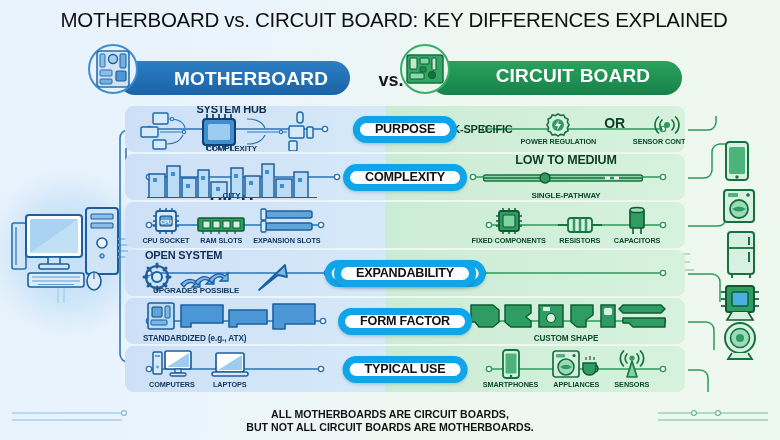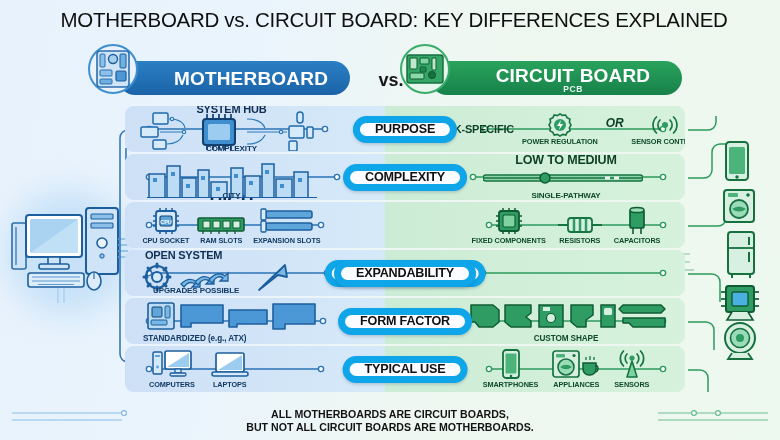--- a/index.html
+++ b/index.html
@@ -99,21 +99,20 @@
         <rect x="4" y="20" width="12" height="6" rx="1" fill="#8cc0e8" stroke="#2a6fb0" stroke-width="1"></rect>
         <rect x="20" y="21" width="10" height="10" rx="1.5" fill="#4f96d4" stroke="#1f5d9c" stroke-width="1.2"></rect>
         <rect x="4" y="29" width="12" height="5" rx="1" fill="#6fb0e0" stroke="#2a6fb0" stroke-width="1"></rect>
       </svg>
     </div>
 
     <div class="vs">vs.</div>
 
     <div class="badge badge-cb">
       <div class="badge-text" style="margin-bottom:6px;">CIRCUIT BOARD</div>
-      <div class="badge-sub">PCB</div>
     </div>
     <div class="badge-ico ico-cb">
       <svg width="38" height="30" viewBox="0 0 38 30">
         <rect x="1" y="1" width="36" height="28" rx="2.5" fill="#34a564" stroke="#15703f" stroke-width="1.5"></rect>
         <rect x="4" y="4" width="7" height="11" rx="1" fill="#bfe8cd" stroke="#0f5c33" stroke-width="1"></rect>
         <rect x="14" y="4" width="9" height="6" rx="1" fill="#7fd2a2" stroke="#0f5c33" stroke-width="1"></rect>
         <rect x="26" y="4" width="4" height="12" rx="1" fill="#bfe8cd" stroke="#0f5c33" stroke-width="1"></rect>
         <rect x="14" y="13" width="6" height="5" rx="1" fill="#1f8a4f" stroke="#0f5c33" stroke-width="0.9"></rect>
         <circle cx="26" cy="21" r="3.6" fill="#17713f" stroke="#0f5c33" stroke-width="1"></circle>
         <rect x="4" y="19" width="14" height="6" rx="1" fill="#8bd8ab" stroke="#0f5c33" stroke-width="1"></rect>
@@ -279,21 +278,21 @@
         <div class="icocell">
           <svg width="24" height="24" viewBox="0 0 24 24">
             <path d="M12,1 l2.6,1.4 L17.6,2 l1.4,2.7 L22,6.2 l-0.6,3 L23,12 l-1.6,2.8 L22,17.8 l-2.7,1.4 L17.8,22 l-3,-0.6 L12,23 l-2.8,-1.6 L6.2,22 l-1.4,-2.7 L2,17.8 l0.6,-3 L1,12 l1.6,-2.8 L2,6.2 l2.7,-1.4 L6.2,2 l3,0.6 z" fill="#d7efe0" stroke="#17733f" stroke-width="1.6"></path>
             <circle cx="12" cy="12" r="6" fill="#2f9d63"></circle>
             <path d="M13,7 l-4,6 h3 l-1,4 l4,-6 h-3 z" fill="#fff"></path>
           </svg>
           <div class="cap cap-g" style="line-height:1.05;">
             <span>POWER REGULATION</span>
           </div>
         </div>
-        <div class="hdr hdr-g" style="font-size:12px;align-self:center;margin-bottom:12px;font-style:italic;">OR</div>
+        <div class="hdr hdr-g" style="font-size:14px;align-self:center;margin-bottom:12px;">OR</div>
         <div class="icocell">
           <svg width="26" height="24" viewBox="0 0 26 24">
             <circle cx="13" cy="12" r="3" fill="#2f9d63"></circle>
             <g fill="none" stroke="#17733f" stroke-width="1.7" stroke-linecap="round">
               <path d="M8,7 a7,7 0 0 0 0,10"></path>
                 <path d="M18,7 a7,7 0 0 1 0,10"></path>
               <path d="M4.5,4 a11,11 0 0 0 0,16"></path>
                 <path d="M21.5,4 a11,11 0 0 1 0,16"></path>
             </g>
           </svg>

